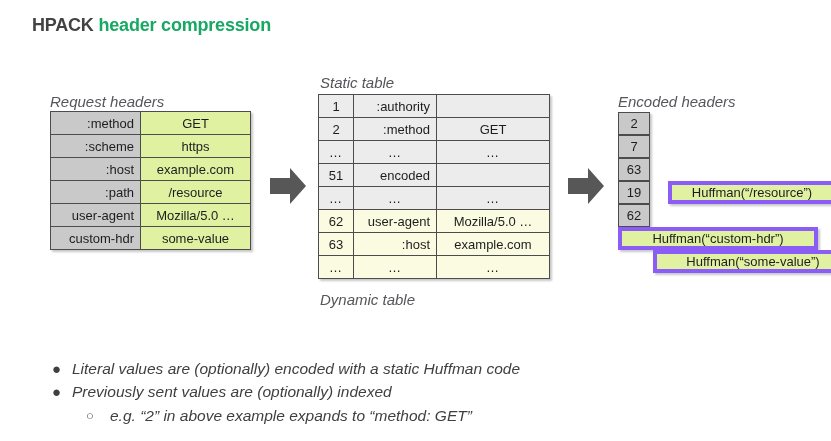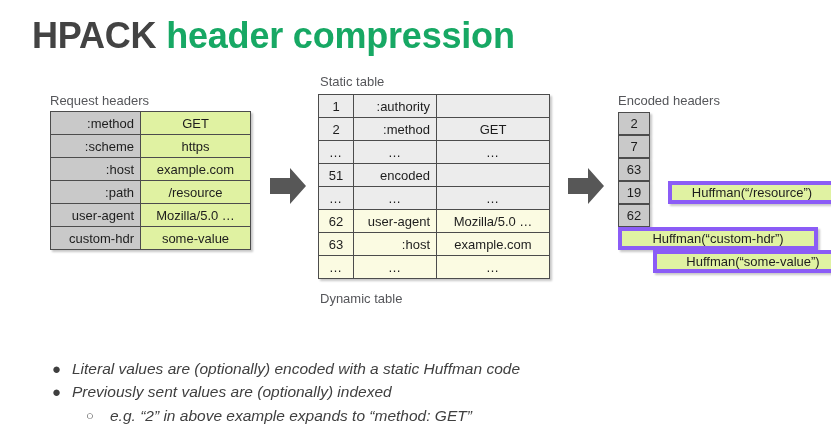--- a/index.html
+++ b/index.html
@@ -14,32 +14,33 @@
     overflow: hidden;
     font-family: "Liberation Sans", sans-serif;
     color: #3c3c3c;
   }
 
   
   #slide-title {
     position: absolute;
     left: 32px;
     top: 15px;
-    font-size: 36px;
+    font-size: 18px;
     font-weight: bold;
     letter-spacing: -0.2px;
     white-space: nowrap;
   }
   #slide-title .t-dark { color: #434343; }
   #slide-title .t-green { color: #17a864; }
 
   
   .caption {
     position: absolute;
-    font-size: 13px;
+    font-size: 15px;
+    font-style: italic;
     color: #55565a;
     white-space: nowrap;
   }
 
   
   .grid {
     position: absolute;
     border-collapse: collapse;
     border: 1px solid #4c4c4c;
     box-shadow: 2px 2px 2px rgba(0,0,0,0.22);

